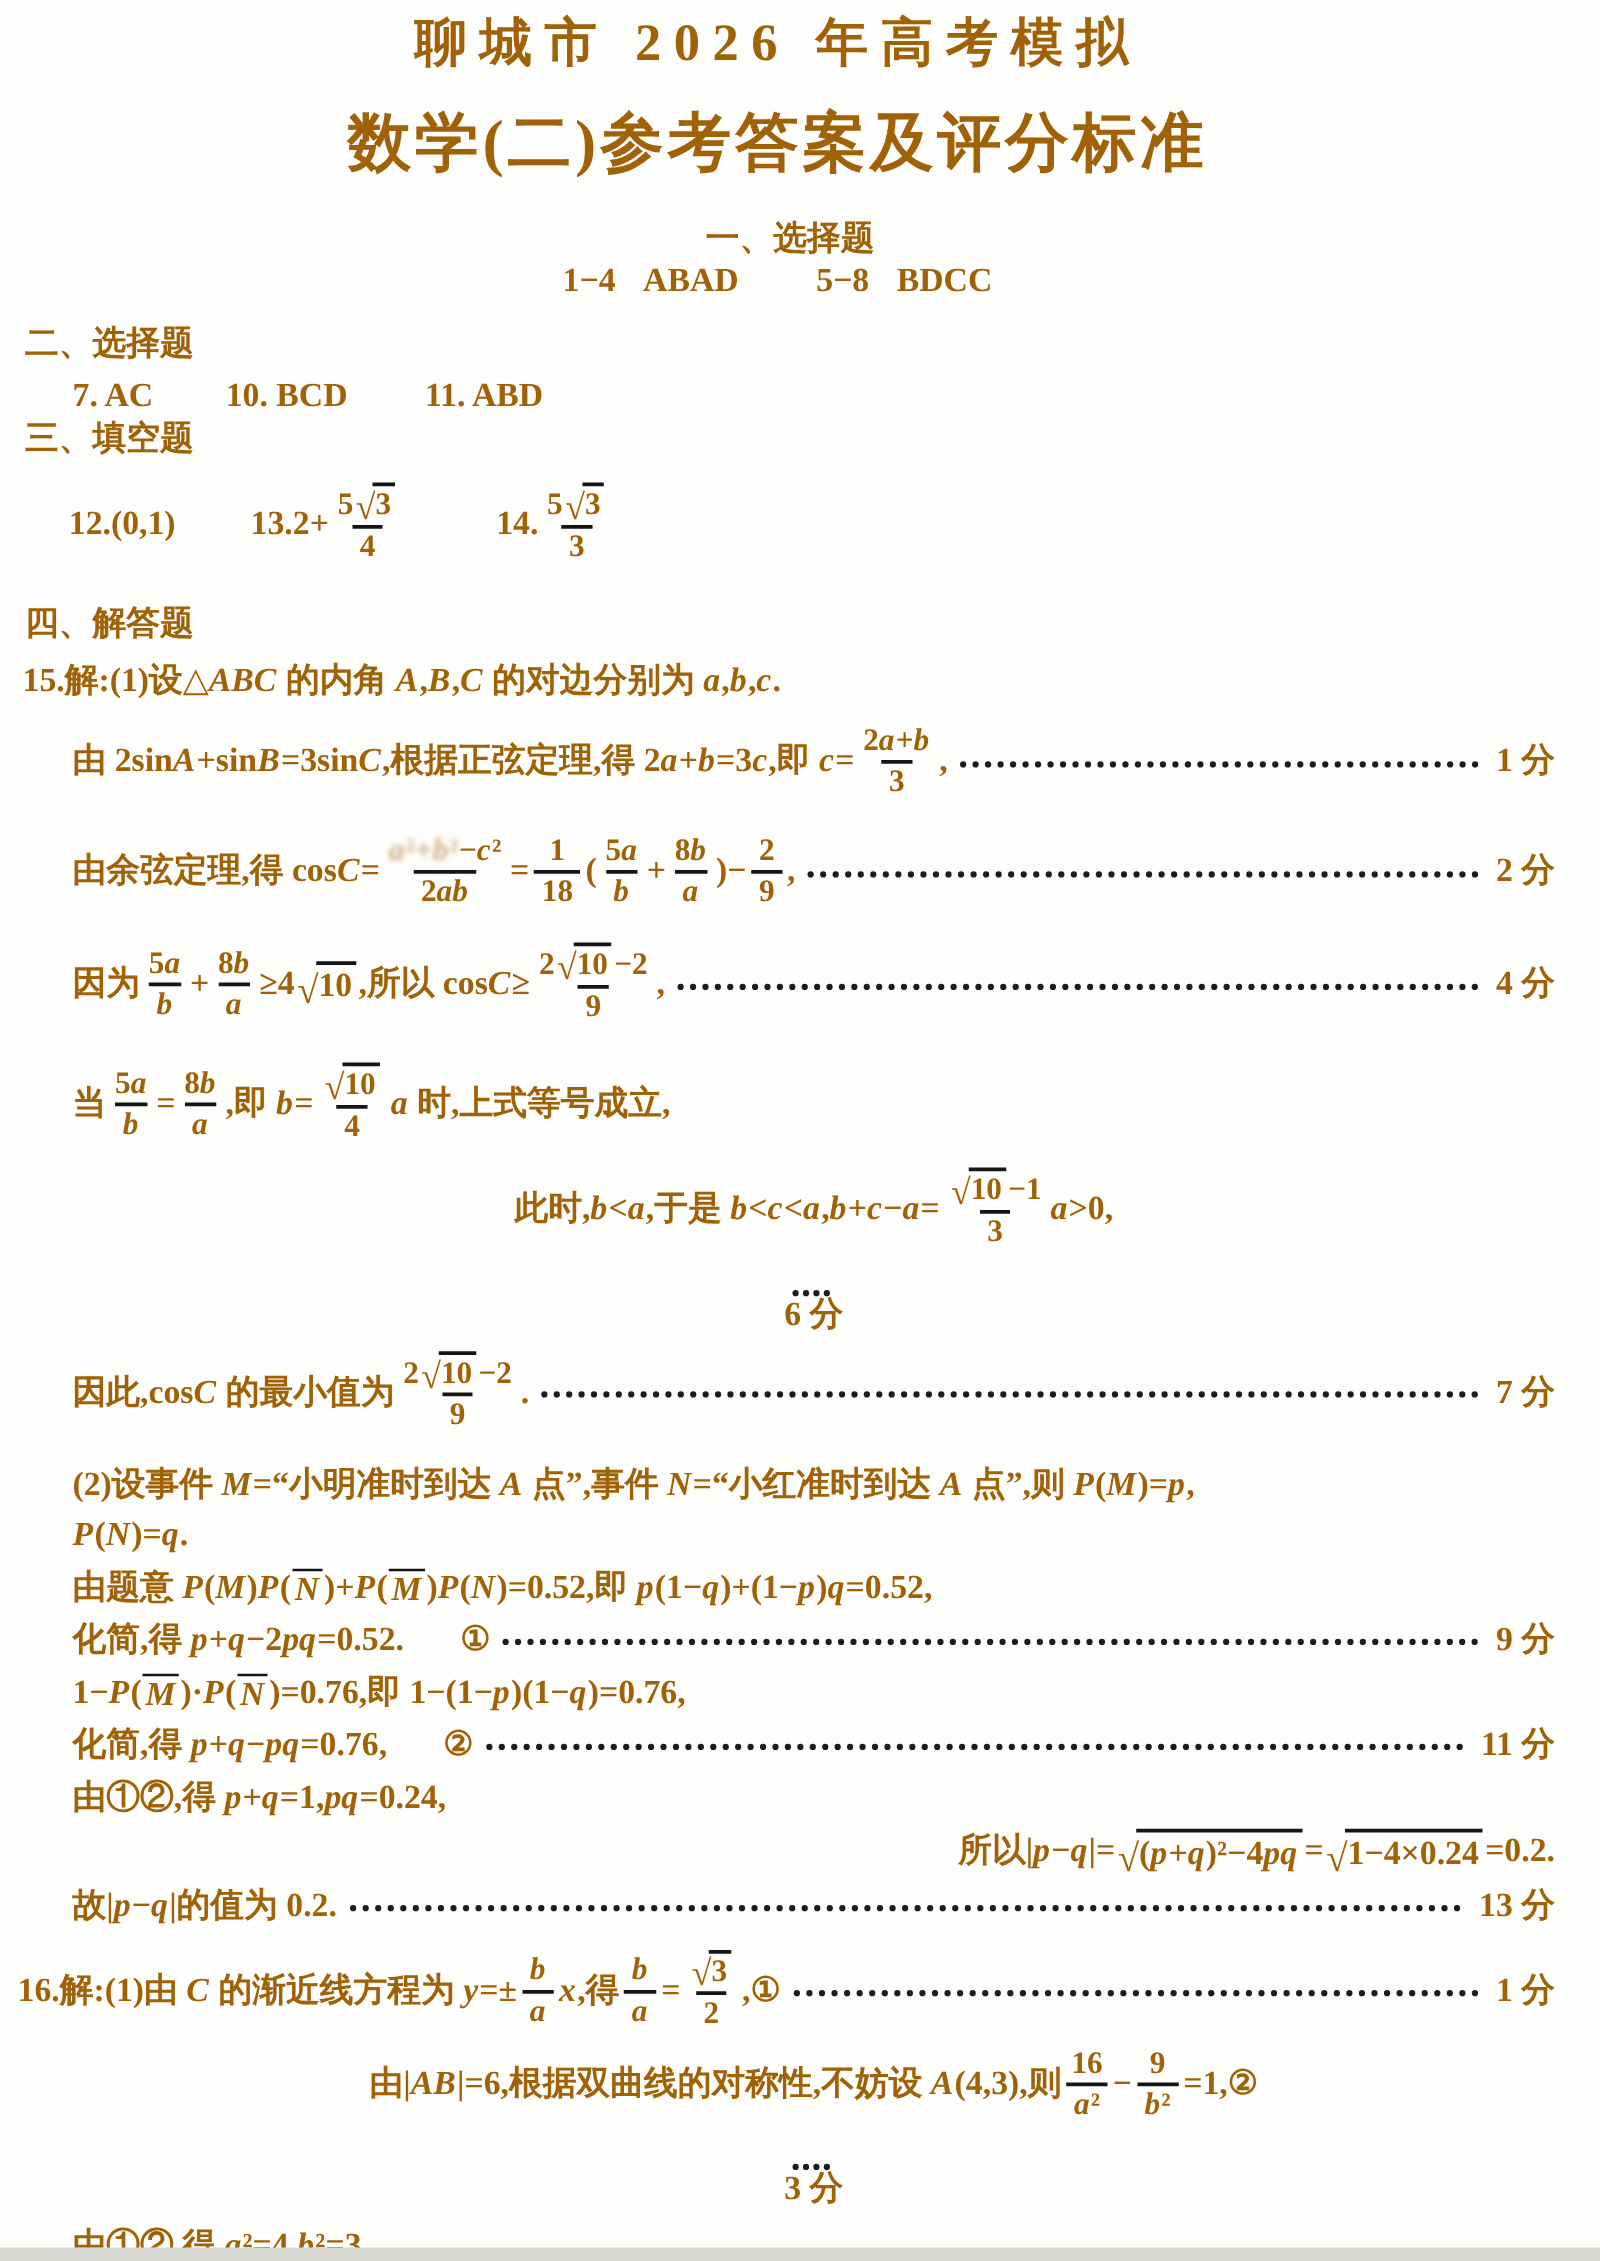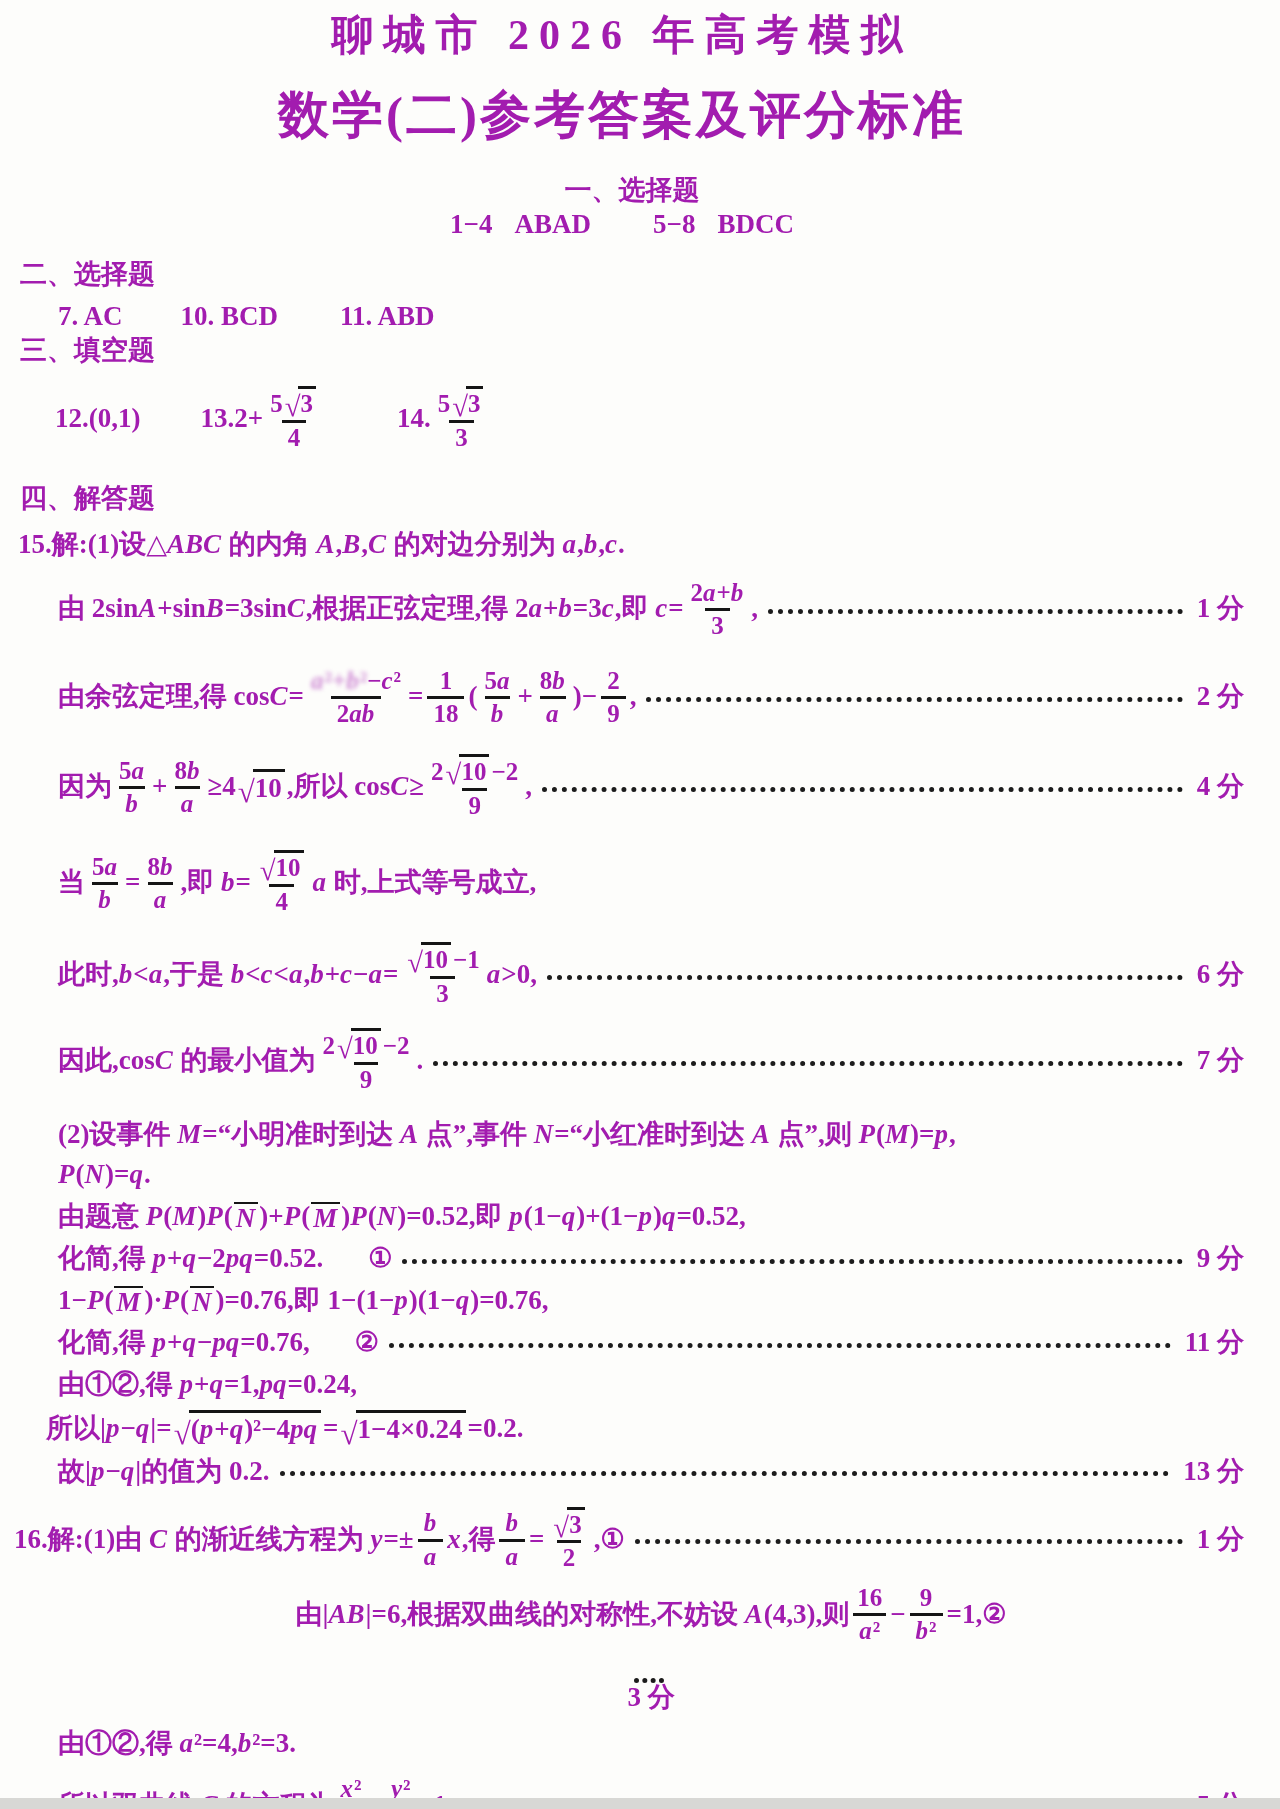--- a/index.html
+++ b/index.html
@@ -1,18 +1,18 @@
 <!DOCTYPE html>
 <html><head>
 <meta charset="utf-8">
 <style>
   html,body{margin:0;padding:0;background:#9a9a9a;}
   .page{
     width:1280px;height:1809px;margin:0 auto;position:relative;overflow:hidden;
-    background:#fdfdfb;color:#a21caf;
+    background:#fdfdfb;color:#a16207;
     font-family:"Liberation Serif","DejaVu Serif",serif;
     font-weight:600;box-sizing:border-box;padding:2px 36px 0 0;
   }
   .title1{text-align:center;font-size:42px;font-weight:700;letter-spacing:10px;margin-top:8px;line-height:1.2;}
   .title2{text-align:center;font-size:51px;font-weight:800;letter-spacing:3px;margin-top:24px;line-height:1.25;}
   .row{display:flex;align-items:center;min-height:34px;font-size:27px;line-height:1.25;}
   .tall{min-height:82px;}
   .h{font-weight:700;}
   .seg{display:flex;align-items:center;white-space:pre;flex-wrap:nowrap;}
   i{font-style:italic;padding-right:1px;}
@@ -75,21 +75,21 @@
         <span class="score">2 分</span>
       </div>
       <div class="row t tall" style="margin-top: 8px; padding-left: 58px;">
         <span class="seg"><span><span>因为</span></span><span class="fr"><span class="fn"><span><span>5</span><i>a</i></span></span><span class="fd"><span><i>b</i></span></span></span><span><span>+</span></span><span class="fr"><span class="fn"><span><span>8</span><i>b</i></span></span><span class="fd"><span><i>a</i></span></span></span><span><span>≥4</span></span><span class="sq"><span class="sr">√</span><span class="sd"><span><span>10</span></span></span></span><span><span>,所以 cos</span><i>C</i><span>≥</span></span><span class="fr"><span class="fn"><span><span>2</span></span><span class="sq"><span class="sr">√</span><span class="sd"><span><span>10</span></span></span></span><span><span>−2</span></span></span><span class="fd"><span><span>9</span></span></span></span><span><span>,</span></span></span>
         <span class="leader"></span>
         <span class="score">4 分</span>
       </div>
       <div class="row t tall" style="margin-top: 14px; padding-left: 58px;">
         <span class="seg"><span><span>当</span></span><span class="fr"><span class="fn"><span><span>5</span><i>a</i></span></span><span class="fd"><span><i>b</i></span></span></span><span><span>=</span></span><span class="fr"><span class="fn"><span><span>8</span><i>b</i></span></span><span class="fd"><span><i>a</i></span></span></span><span><span>,即 </span><i>b</i><span>=</span></span><span class="fr"><span class="fn"><span class="sq"><span class="sr">√</span><span class="sd"><span><span>10</span></span></span></span></span><span class="fd"><span><span>4</span></span></span></span><span><i>a</i><span> 时,上式等号成立,</span></span></span>
       </div>
-      <div class="row t tall" style="margin-top: 10px; padding-left: 58px;">
+      <div class="row t tall" style="margin-top: 10px; padding-left: 58px; flex-direction: column;">
         <span class="seg"><span><span>此时,</span><i>b</i><span>&lt;</span><i>a</i><span>,于是 </span><i>b</i><span>&lt;</span><i>c</i><span>&lt;</span><i>a</i><span>,</span><i>b</i><span>+</span><i>c</i><span>−</span><i>a</i><span>=</span></span><span class="fr"><span class="fn"><span class="sq"><span class="sr">√</span><span class="sd"><span><span>10</span></span></span></span><span><span>−1</span></span></span><span class="fd"><span><span>3</span></span></span></span><span><i>a</i><span>&gt;0,</span></span></span>
         <span class="leader"></span>
         <span class="score">6 分</span>
       </div>
       <div class="row t tall" style="margin-top: 4px; padding-left: 58px;">
         <span class="seg"><span><span>因此,cos</span><i>C</i><span> 的最小值为</span></span><span class="fr"><span class="fn"><span><span>2</span></span><span class="sq"><span class="sr">√</span><span class="sd"><span><span>10</span></span></span></span><span><span>−2</span></span></span><span class="fd"><span><span>9</span></span></span></span><span><span>.</span></span></span>
         <span class="leader"></span>
         <span class="score">7 分</span>
       </div>
       <div class="row t" style="margin-top: 16px; padding-left: 58px;">
@@ -110,21 +110,21 @@
         <span class="seg"><span><span>1−</span><i>P</i><span>(</span></span><span class="ov"><i>M</i></span><span><span>)·</span><i>P</i><span>(</span></span><span class="ov"><i>N</i></span><span><span>)=0.76,即 1−(1−</span><i>p</i><span>)(1−</span><i>q</i><span>)=0.76,</span></span></span>
       </div>
       <div class="row t" style="margin-top: 8px; padding-left: 58px;">
         <span class="seg"><span><span>化简,得 </span><i>p</i><span>+</span><i>q</i><span>−</span><i>pq</i><span>=0.76,</span></span><span style="display: inline-block; width: 45px;"></span><span><span>②</span></span></span>
         <span class="leader"></span>
         <span class="score">11 分</span>
       </div>
       <div class="row t" style="margin-top: 8px; padding-left: 58px;">
         <span class="seg"><span><span>由①②,得 </span><i>p</i><span>+</span><i>q</i><span>=1,</span><i>pq</i><span>=0.24,</span></span></span>
       </div>
-      <div class="row t" style="margin-top: 8px; padding-left: 46px;">
+      <div class="row t" style="margin-top: 8px; padding-left: 66px; justify-content: flex-end;">
         <span class="seg"><span><span>所以|</span><i>p</i><span>−</span><i>q</i><span>|=</span></span><span class="sq"><span class="sr">√</span><span class="sd"><span><span>(</span><i>p</i><span>+</span><i>q</i><span>)²−4</span><i>pq</i></span></span></span><span><span>=</span></span><span class="sq"><span class="sr">√</span><span class="sd"><span><span>1−4×0.24</span></span></span></span><span><span>=0.2.</span></span></span>
       </div>
       <div class="row t" style="margin-top: 8px; padding-left: 58px;">
         <span class="seg"><span><span>故|</span><i>p</i><span>−</span><i>q</i><span>|的值为 0.2.</span></span></span>
         <span class="leader"></span>
         <span class="score">13 分</span>
       </div>
       <div class="row t tall" style="margin-top: 10px; padding-left: 14px;">
         <span class="seg"><span><span>16.解:(1)由 </span><i>C</i><span> 的渐近线方程为 </span><i>y</i><span>=±</span></span><span class="fr"><span class="fn"><span><i>b</i></span></span><span class="fd"><span><i>a</i></span></span></span><span><i>x</i><span>,得</span></span><span class="fr"><span class="fn"><span><i>b</i></span></span><span class="fd"><span><i>a</i></span></span></span><span><span>=</span></span><span class="fr"><span class="fn"><span class="sq"><span class="sr">√</span><span class="sd"><span><span>3</span></span></span></span></span><span class="fd"><span><span>2</span></span></span></span><span><span>,①</span></span></span>
         <span class="leader"></span>

